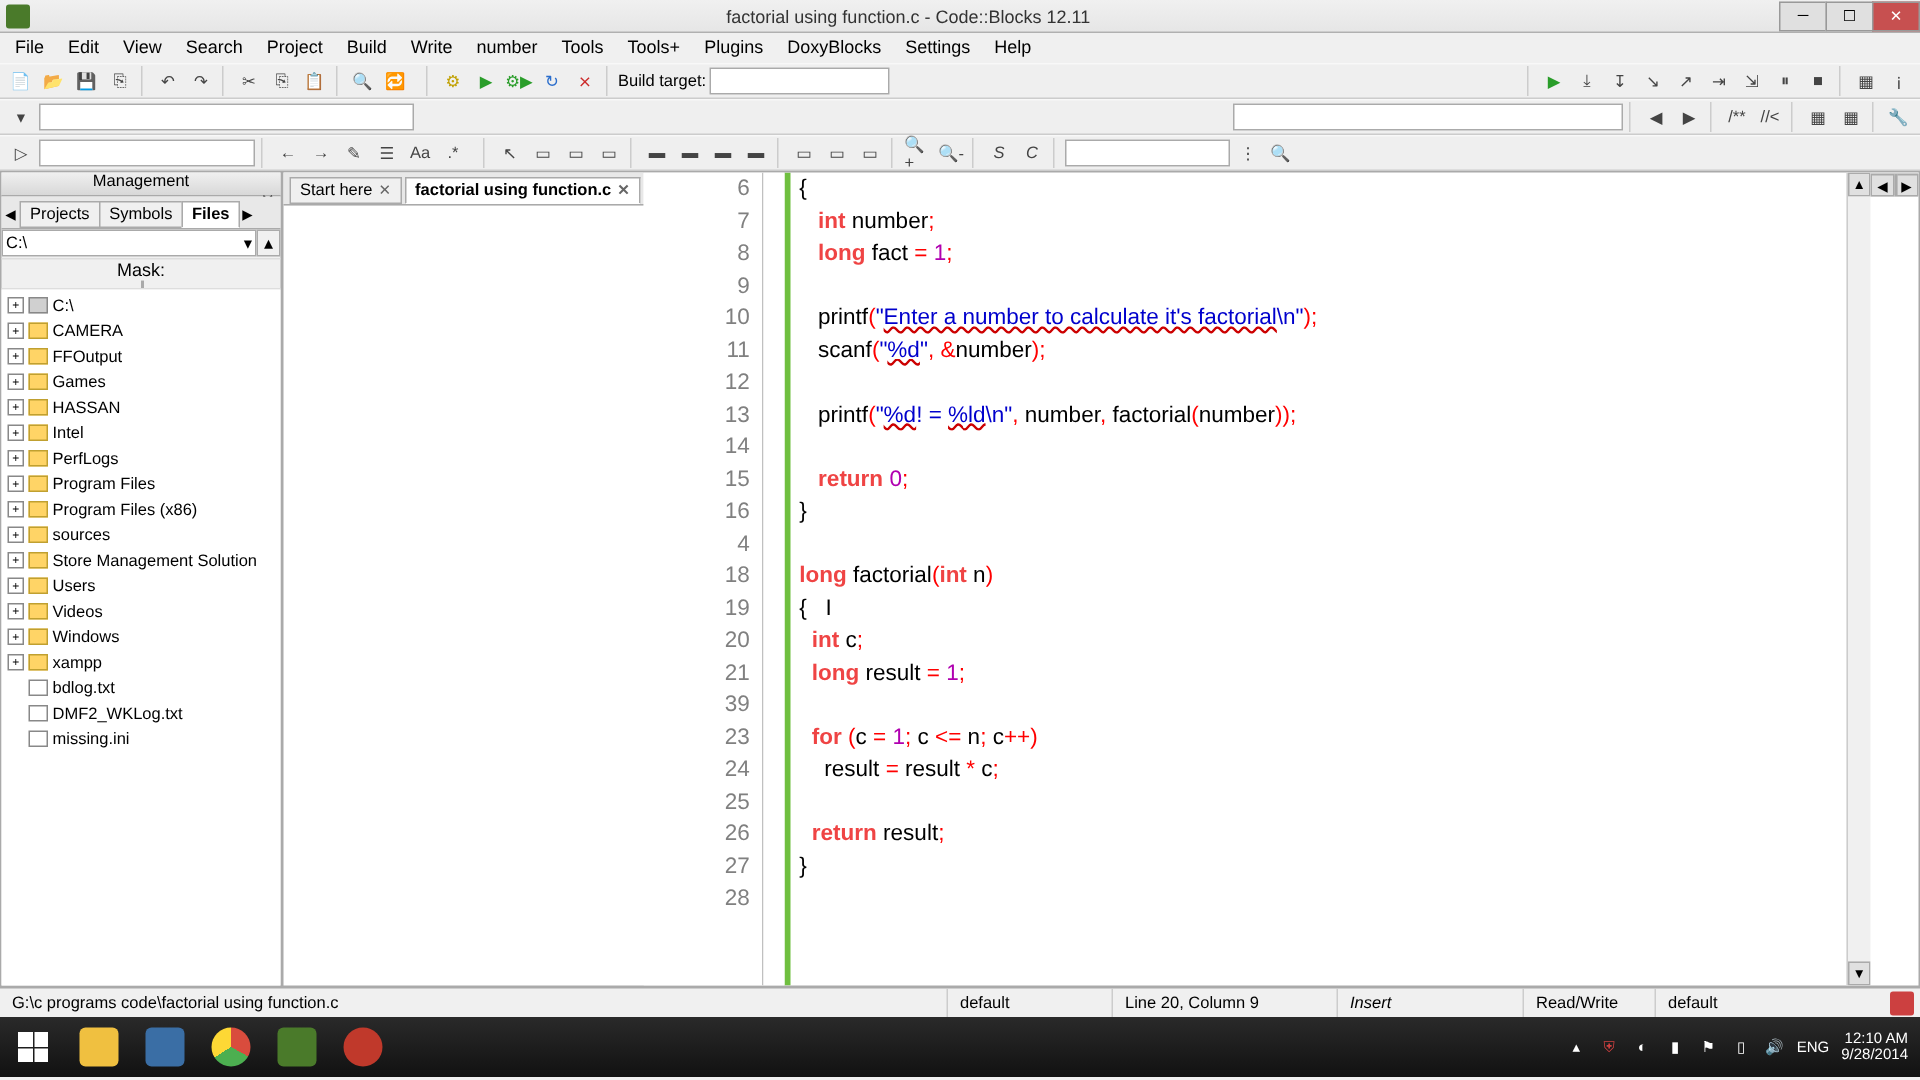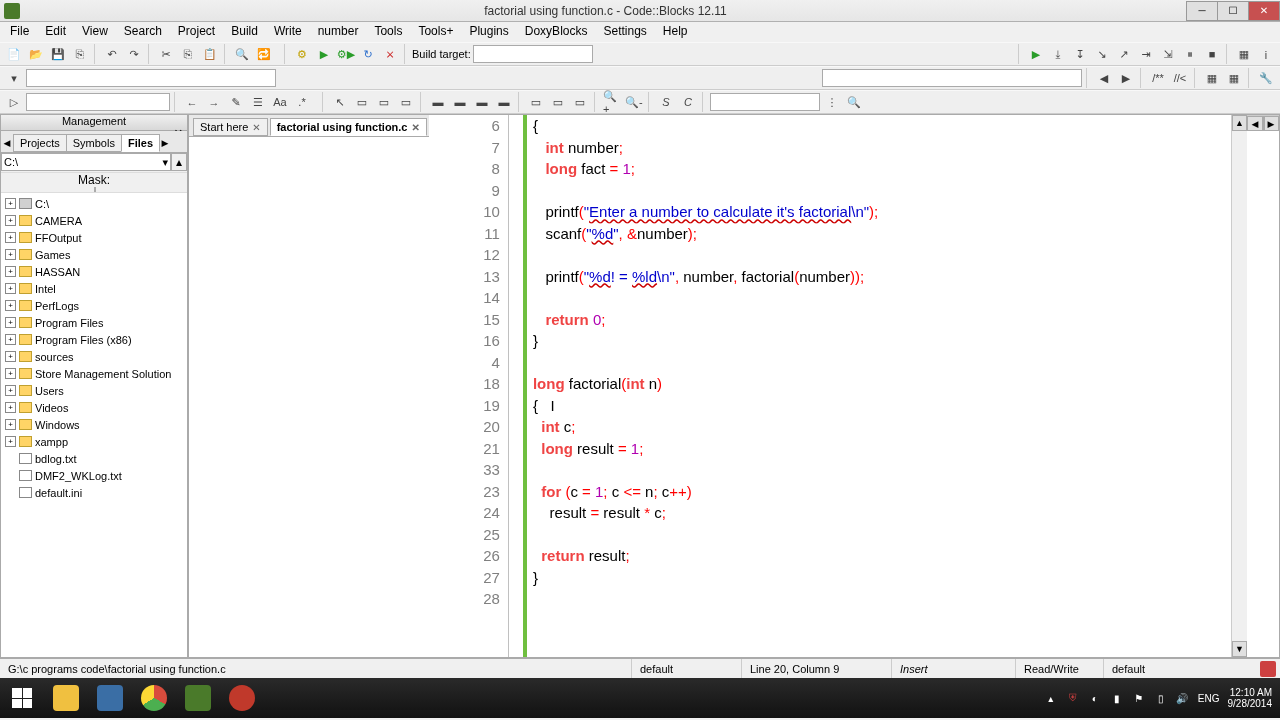--- a/index.html
+++ b/index.html
@@ -306,21 +306,21 @@
           <span>bdlog.txt</span>
         </div>
         <div class="tree-item file">
           <div class="expander"></div>
           <div class="folder-icon file-i"></div>
           <span>DMF2_WKLog.txt</span>
         </div>
         <div class="tree-item file">
           <div class="expander"></div>
           <div class="folder-icon file-i"></div>
-          <span>default.ini</span>
+          <span>missing.ini</span>
         </div>
       </div>
   </div>
 
   <div class="editor-area">
     <div class="doctabs" id="doctabs">
         <div class="doctab">
           <span>Start here</span>
           <span class="x">✕</span>
         </div>
@@ -340,21 +340,21 @@
           <div>12</div>
           <div>13</div>
           <div>14</div>
           <div>15</div>
           <div>16</div>
           <div>4</div>
           <div>18</div>
           <div>19</div>
           <div>20</div>
           <div>21</div>
-          <div>33</div>
+          <div>39</div>
           <div>23</div>
           <div>24</div>
           <div>25</div>
           <div>26</div>
           <div>27</div>
           <div>28</div>
         </div>
       <div class="fold-margin"></div>
       <div class="change-margin"></div>
       <div class="code-lines" id="codelines"><div class="line"><span>{</span></div><div class="line"><span>   </span><span class="kw">int</span><span> number</span><span class="op">;</span></div><div class="line"><span>   </span><span class="kw">long</span><span> fact </span><span class="op">=</span><span> </span><span class="num">1</span><span class="op">;</span></div><div class="line">&nbsp;</div><div class="line"><span>   printf</span><span class="op">(</span><span class="str">"</span><span class="str underl">Enter a number to calculate it's factorial</span><span class="str">\n"</span><span class="op">);</span></div><div class="line"><span>   scanf</span><span class="op">(</span><span class="str">"</span><span class="str underl">%d</span><span class="str">"</span><span class="op">,</span><span> </span><span class="op">&amp;</span><span>number</span><span class="op">);</span></div><div class="line">&nbsp;</div><div class="line"><span>   printf</span><span class="op">(</span><span class="str">"</span><span class="str underl">%d</span><span class="str">! = </span><span class="str underl">%ld</span><span class="str">\n"</span><span class="op">,</span><span> number</span><span class="op">,</span><span> factorial</span><span class="op">(</span><span>number</span><span class="op">));</span></div><div class="line">&nbsp;</div><div class="line"><span>   </span><span class="kw">return</span><span> </span><span class="num">0</span><span class="op">;</span></div><div class="line"><span>}</span></div><div class="line">&nbsp;</div><div class="line"><span class="kw">long</span><span> factorial</span><span class="op">(</span><span class="kw">int</span><span> n</span><span class="op">)</span></div><div class="line"><span>{   I</span></div><div class="line"><span>  </span><span class="kw">int</span><span> c</span><span class="op">;</span></div><div class="line"><span>  </span><span class="kw">long</span><span> result </span><span class="op">=</span><span> </span><span class="num">1</span><span class="op">;</span></div><div class="line">&nbsp;</div><div class="line"><span>  </span><span class="kw">for</span><span> </span><span class="op">(</span><span>c </span><span class="op">=</span><span> </span><span class="num">1</span><span class="op">;</span><span> c </span><span class="op">&lt;=</span><span> n</span><span class="op">;</span><span> c</span><span class="op">++)</span></div><div class="line"><span>    result </span><span class="op">=</span><span> result </span><span class="op">*</span><span> c</span><span class="op">;</span></div><div class="line">&nbsp;</div><div class="line"><span>  </span><span class="kw">return</span><span> result</span><span class="op">;</span></div><div class="line"><span>}</span></div><div class="line">&nbsp;</div></div>

